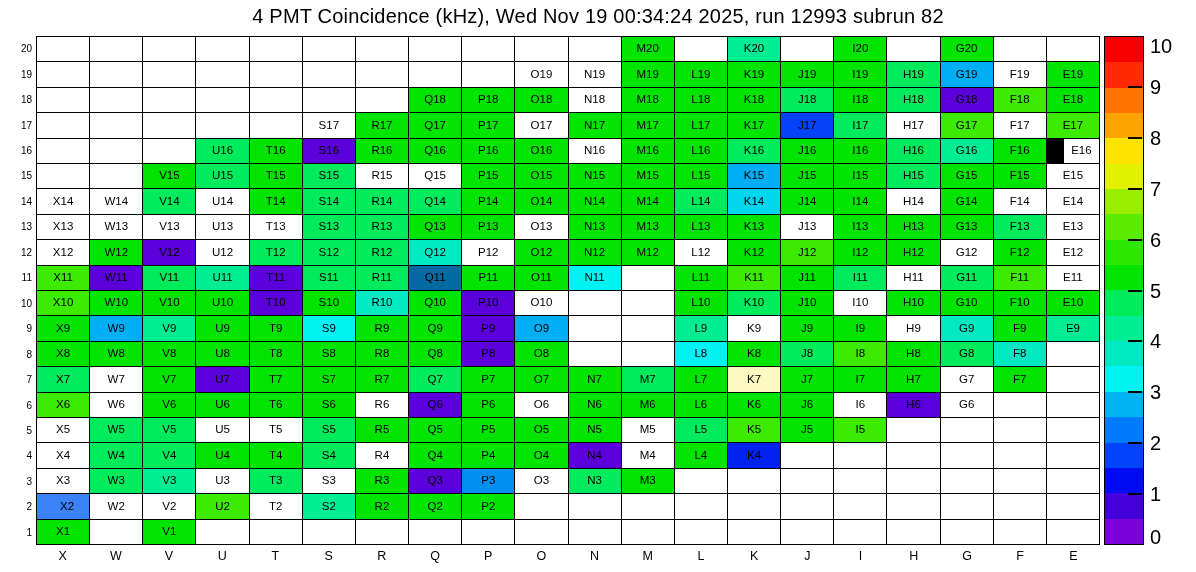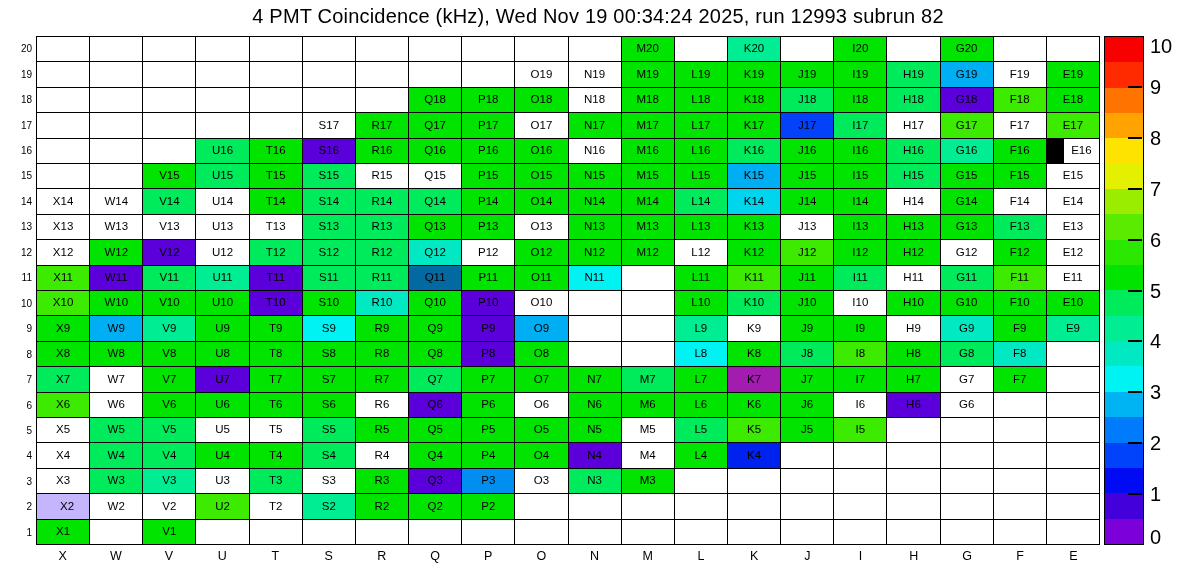--- a/index.html
+++ b/index.html
@@ -311,21 +311,21 @@
       <div class="cell" style="background: rgb(91, 0, 219);">U7</div>
       <div class="cell" style="background: rgb(0, 228, 0);">T7</div>
       <div class="cell" style="background: rgb(0, 228, 0);">S7</div>
       <div class="cell" style="background: rgb(0, 228, 0);">R7</div>
       <div class="cell" style="background: rgb(0, 235, 91);">Q7</div>
       <div class="cell" style="background: rgb(0, 228, 0);">P7</div>
       <div class="cell" style="background: rgb(0, 228, 0);">O7</div>
       <div class="cell" style="background: rgb(0, 228, 0);">N7</div>
       <div class="cell" style="background: rgb(0, 235, 91);">M7</div>
       <div class="cell" style="background: rgb(0, 228, 0);">L7</div>
-      <div class="cell" style="background: #a21caf;">K7</div>
+      <div class="cell" style="background: #fef9c3;">K7</div>
       <div class="cell" style="background: rgb(0, 228, 0);">J7</div>
       <div class="cell" style="background: rgb(0, 228, 0);">I7</div>
       <div class="cell" style="background: rgb(0, 228, 0);">H7</div>
       <div class="cell" style="background: rgb(255, 255, 255);">G7</div>
       <div class="cell" style="background: rgb(0, 228, 0);">F7</div>
       <div class="cell"></div>
       <div class="cell" style="background: rgb(60, 235, 0);">X6</div>
       <div class="cell" style="background: rgb(255, 255, 255);">W6</div>
       <div class="cell" style="background: rgb(0, 228, 0);">V6</div>
       <div class="cell" style="background: rgb(0, 228, 0);">U6</div>
@@ -398,21 +398,21 @@
       <div class="cell" style="background: rgb(0, 235, 91);">N3</div>
       <div class="cell" style="background: rgb(0, 228, 0);">M3</div>
       <div class="cell"></div>
       <div class="cell"></div>
       <div class="cell"></div>
       <div class="cell"></div>
       <div class="cell"></div>
       <div class="cell"></div>
       <div class="cell"></div>
       <div class="cell"></div>
-      <div class="cell" style="background: #c4b5fd; padding-left: 8px;">X2</div>
+      <div class="cell" style="background: #3b82f6; padding-left: 8px;">X2</div>
       <div class="cell" style="background: rgb(255, 255, 255);">W2</div>
       <div class="cell" style="background: rgb(255, 255, 255);">V2</div>
       <div class="cell" style="background: rgb(60, 235, 0);">U2</div>
       <div class="cell" style="background: rgb(255, 255, 255);">T2</div>
       <div class="cell" style="background: rgb(0, 237, 147);">S2</div>
       <div class="cell" style="background: rgb(0, 228, 0);">R2</div>
       <div class="cell" style="background: rgb(0, 228, 0);">Q2</div>
       <div class="cell" style="background: rgb(0, 228, 0);">P2</div>
       <div class="cell"></div>
       <div class="cell"></div>

